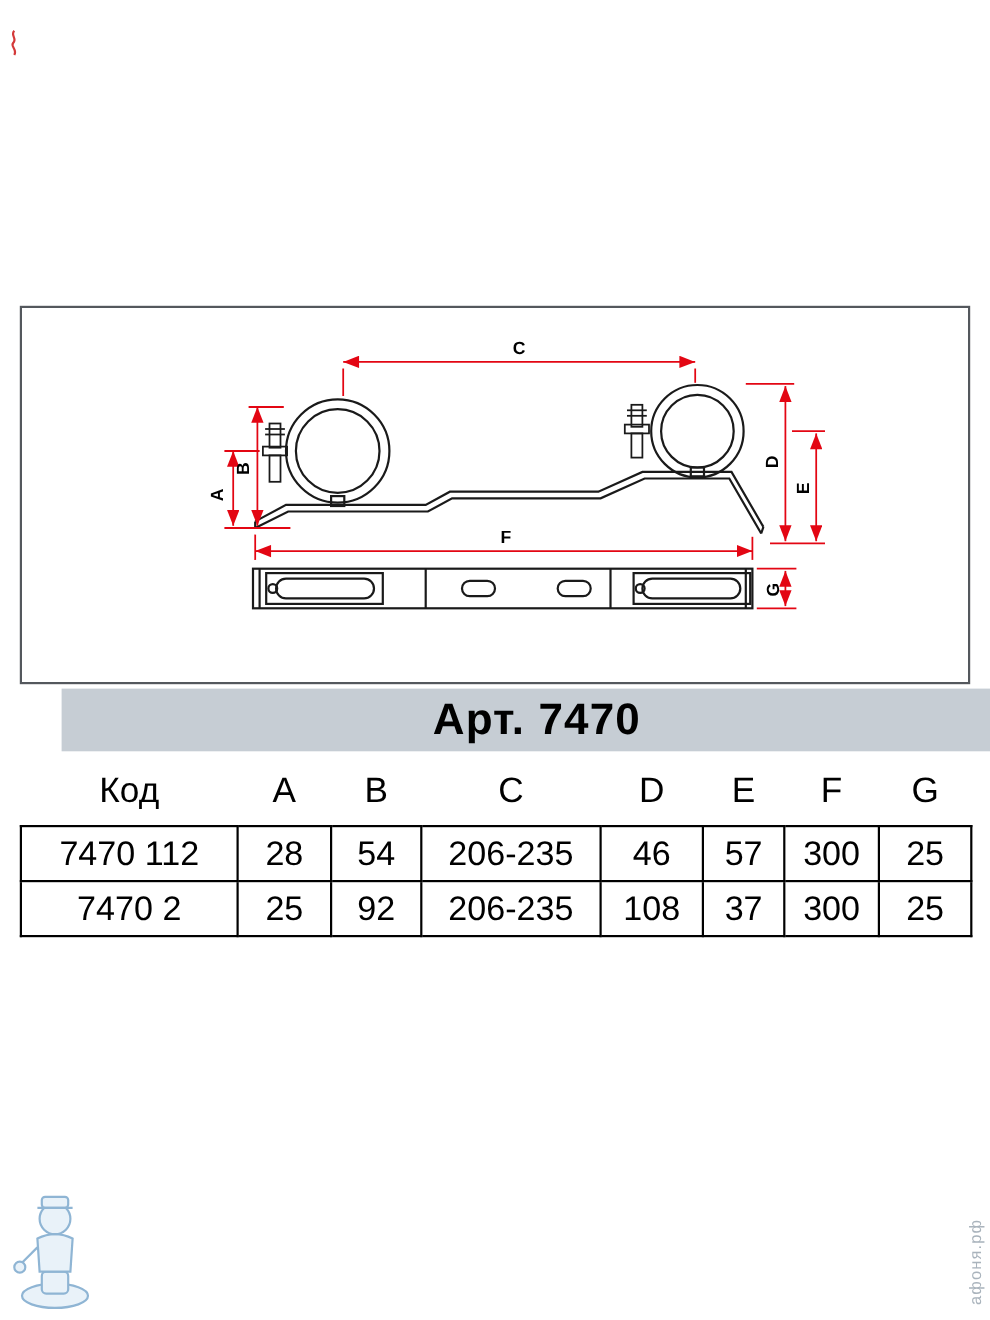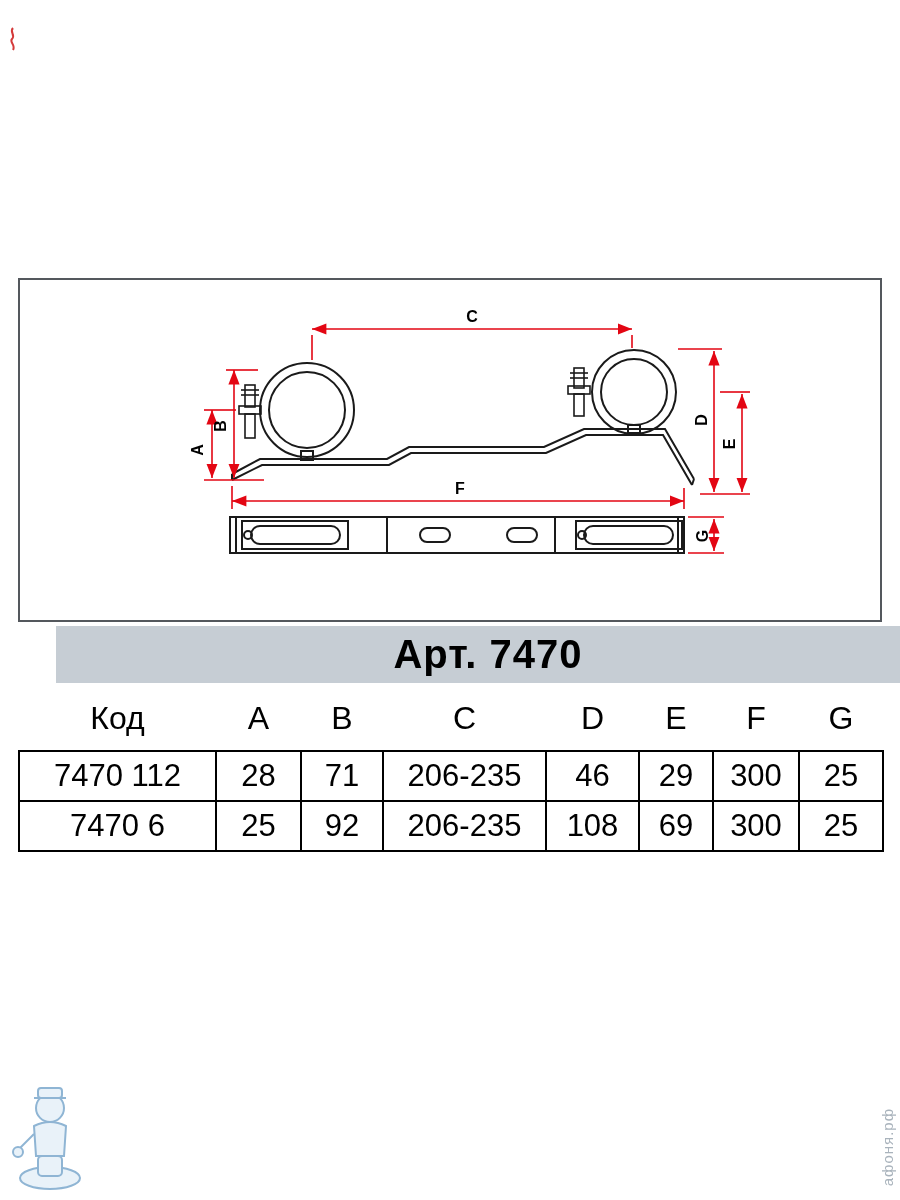--- a/index.html
+++ b/index.html
@@ -189,34 +189,34 @@
       <th>D</th>
       <th>E</th>
       <th>F</th>
       <th>G</th>
     </tr>
   </thead>
   <tbody>
     <tr>
       <td>7470 112</td>
       <td>28</td>
-      <td>71</td>
+      <td>54</td>
       <td>206-235</td>
       <td>46</td>
-      <td>29</td>
+      <td>57</td>
       <td>300</td>
       <td>25</td>
     </tr>
     <tr>
-      <td>7470 6</td>
+      <td>7470 2</td>
       <td>25</td>
       <td>92</td>
       <td>206-235</td>
       <td>108</td>
-      <td>69</td>
+      <td>37</td>
       <td>300</td>
       <td>25</td>
     </tr>
   </tbody>
 </table>
 
 <svg class="corner-mark" viewBox="0 0 14 26">
   <path d="M7,2 C3,6 10,9 6,13 C3,16 10,19 7,24" stroke="#d43a3a" stroke-width="2" fill="none"></path>
 </svg>
 

